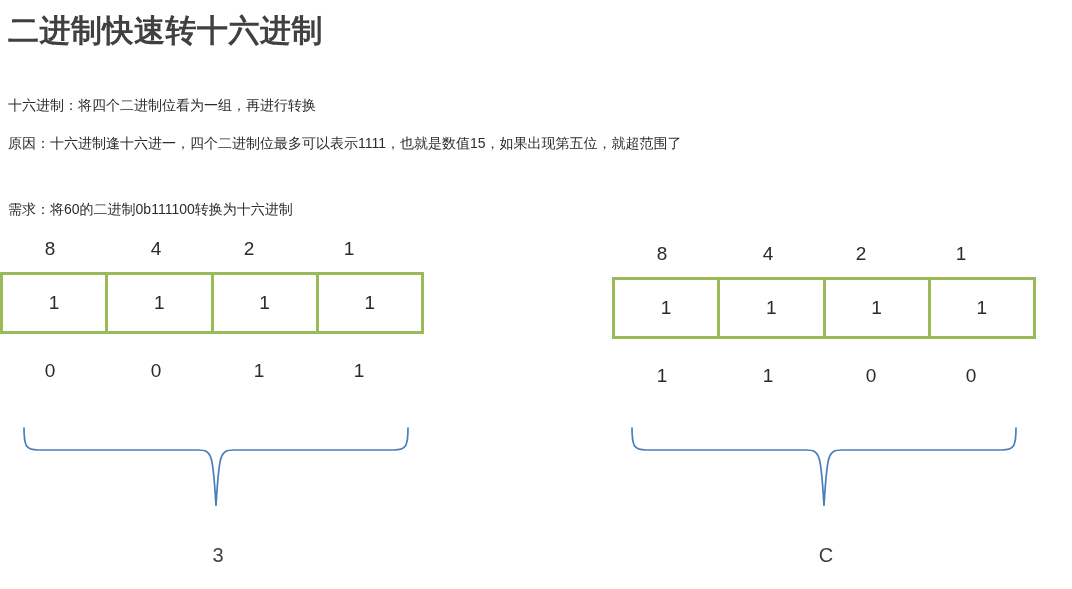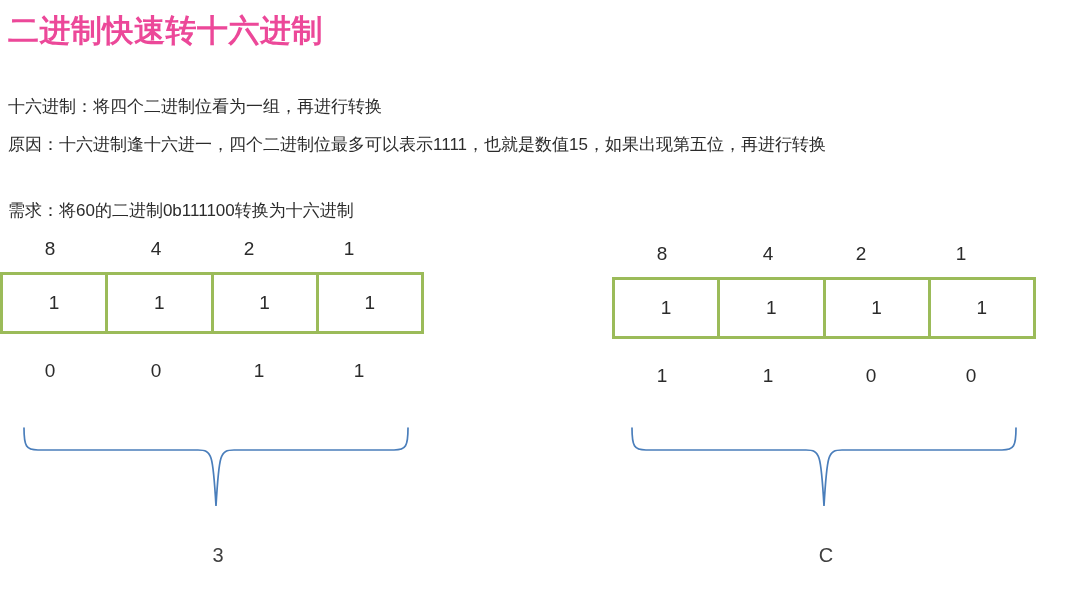--- a/index.html
+++ b/index.html
@@ -17,29 +17,29 @@
   }
 
   
   #page-title {
     position: absolute;
     left: 8px;
     top: 10px;
     font-size: 31px;
     font-weight: bold;
     letter-spacing: 0.5px;
-    color: #ec4899;
+    color: #404040;
     white-space: nowrap;
   }
 
   
   .para {
     position: absolute;
     left: 8px;
-    font-size: 17px;
+    font-size: 14px;
     line-height: 1.35;
     color: #2b2b2b;
     white-space: nowrap;
   }
   #para-hex      { top: 96px; }
   #para-reason   { top: 134px; }
   #para-demand   { top: 200px; }
 
   
   .bitgroup { position: absolute; }
@@ -112,21 +112,21 @@
   #result-high { left: 198px; top: 544px; }
   #result-low  { left: 806px; top: 544px; }
 </style>
 </head>
 <body>
 
 <div id="page-title">二进制快速转十六进制</div>
 
 <div class="para" id="para-hex">十六进制：将四个二进制位看为一组，再进行转换</div>
 
-<div class="para" id="para-reason">原因：十六进制逢十六进一，四个二进制位最多可以表示1111，也就是数值15，如果出现第五位，再进行转换</div>
+<div class="para" id="para-reason">原因：十六进制逢十六进一，四个二进制位最多可以表示1111，也就是数值15，如果出现第五位，就超范围了</div>
 
 <div class="para" id="para-demand">需求：将60的二进制0b111100转换为十六进制</div>
 
 <div class="bitgroup" id="group-high">
 
   <div class="weights">
     <span>8</span>
     <span>4</span>
     <span>2</span>
     <span>1</span>

